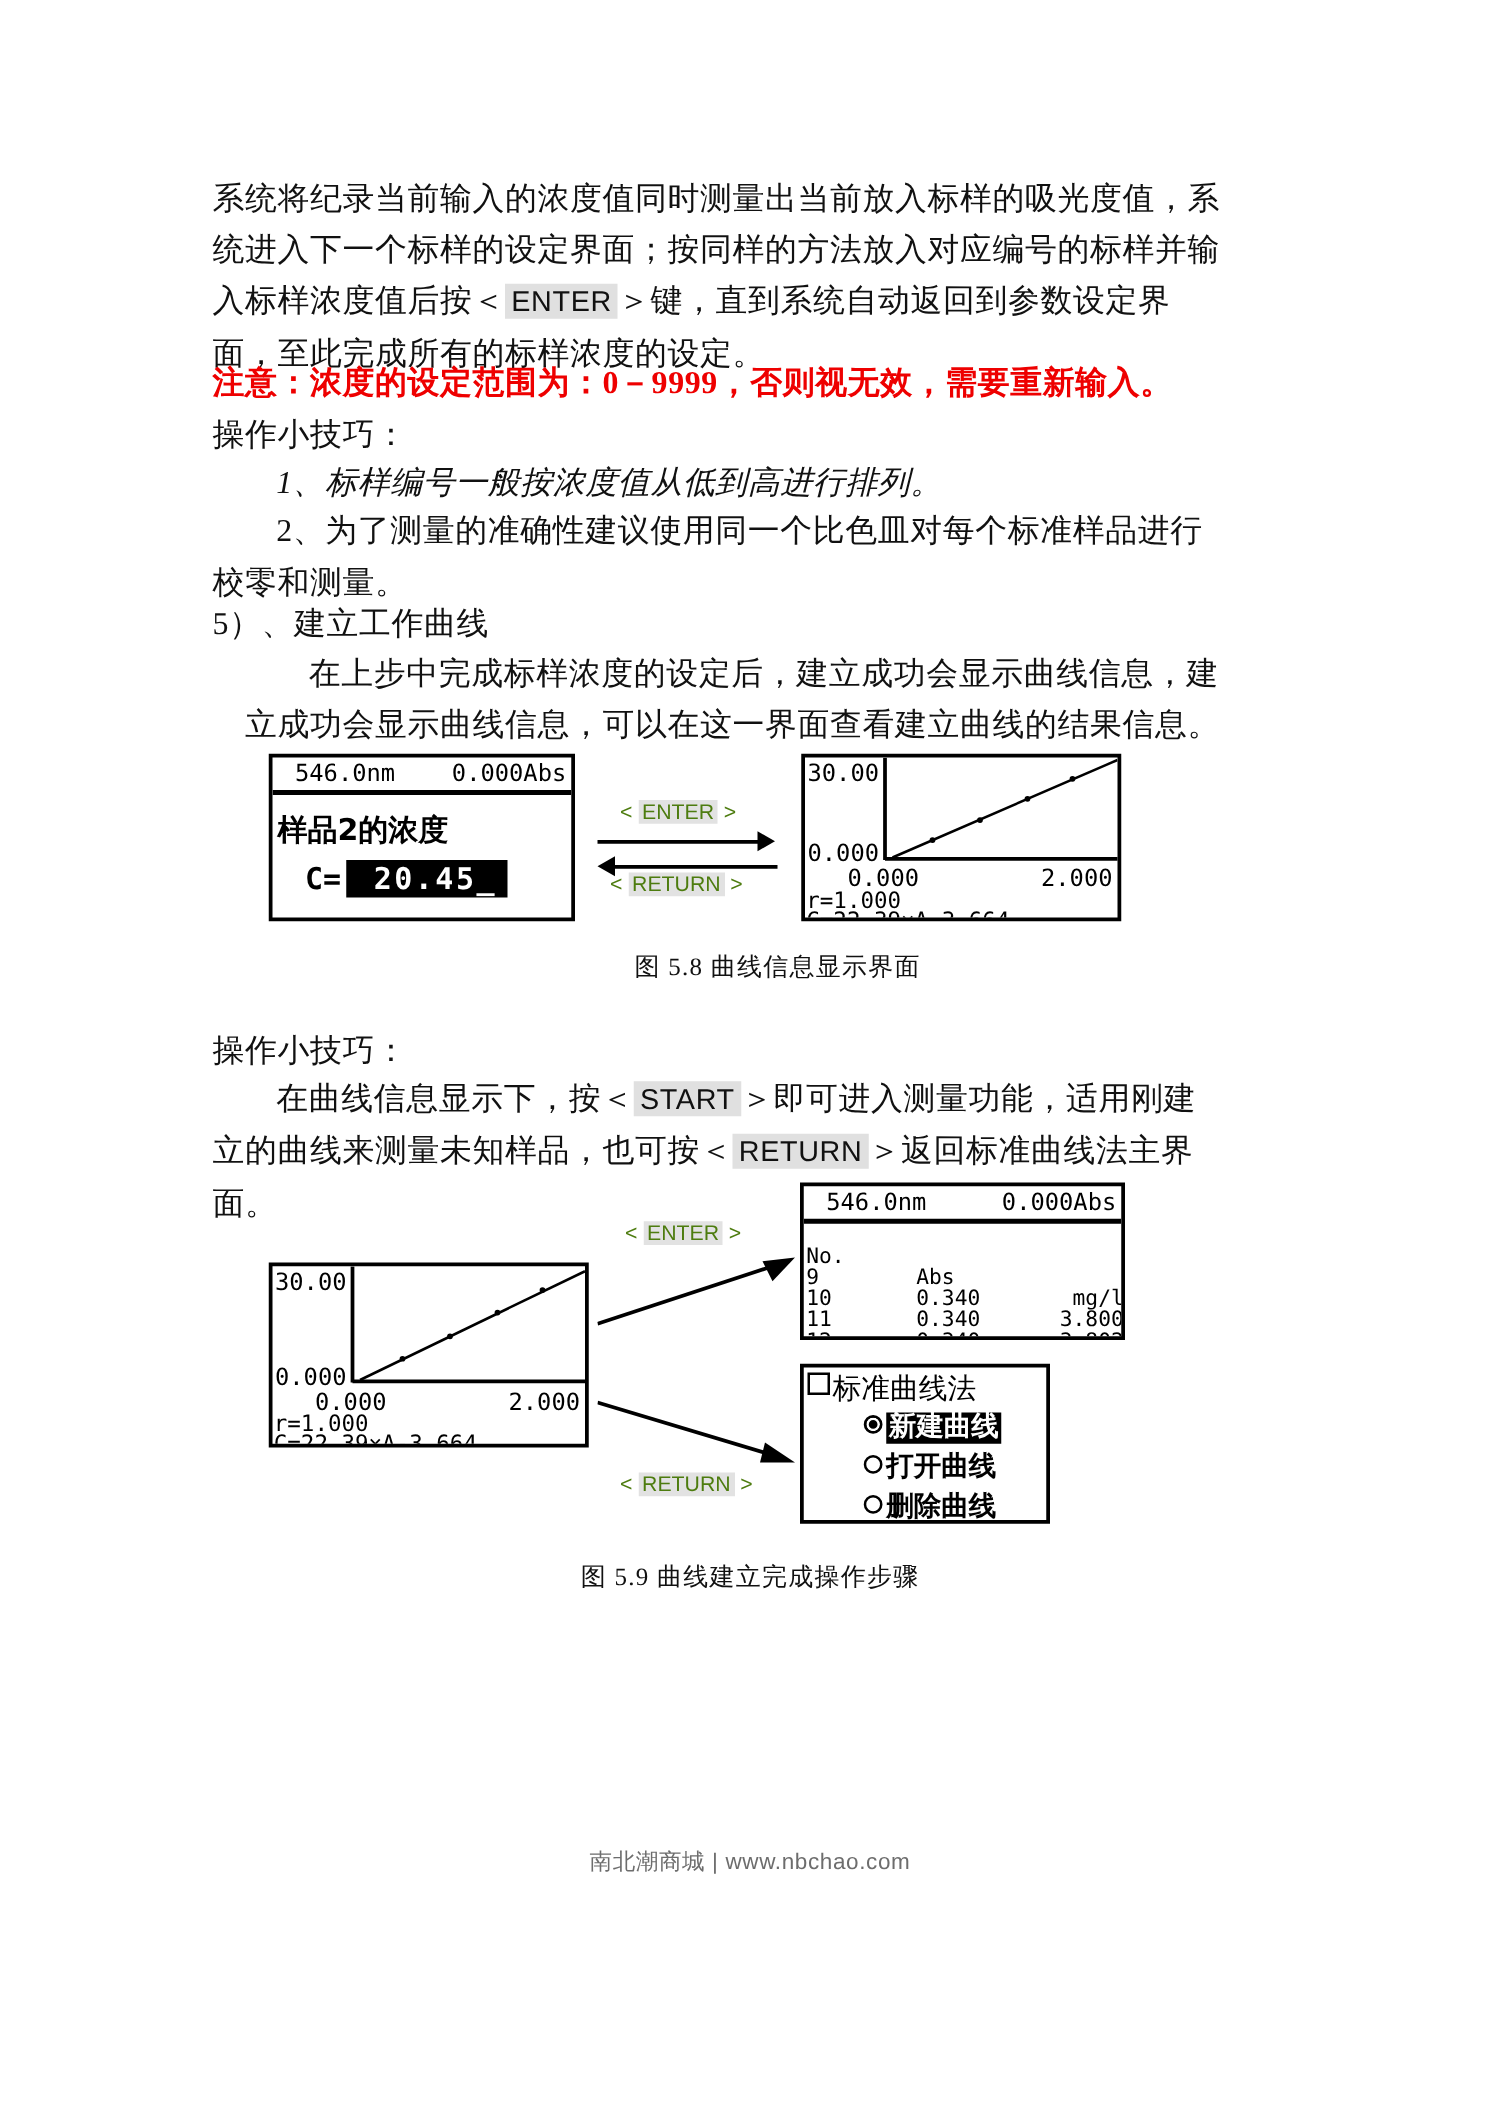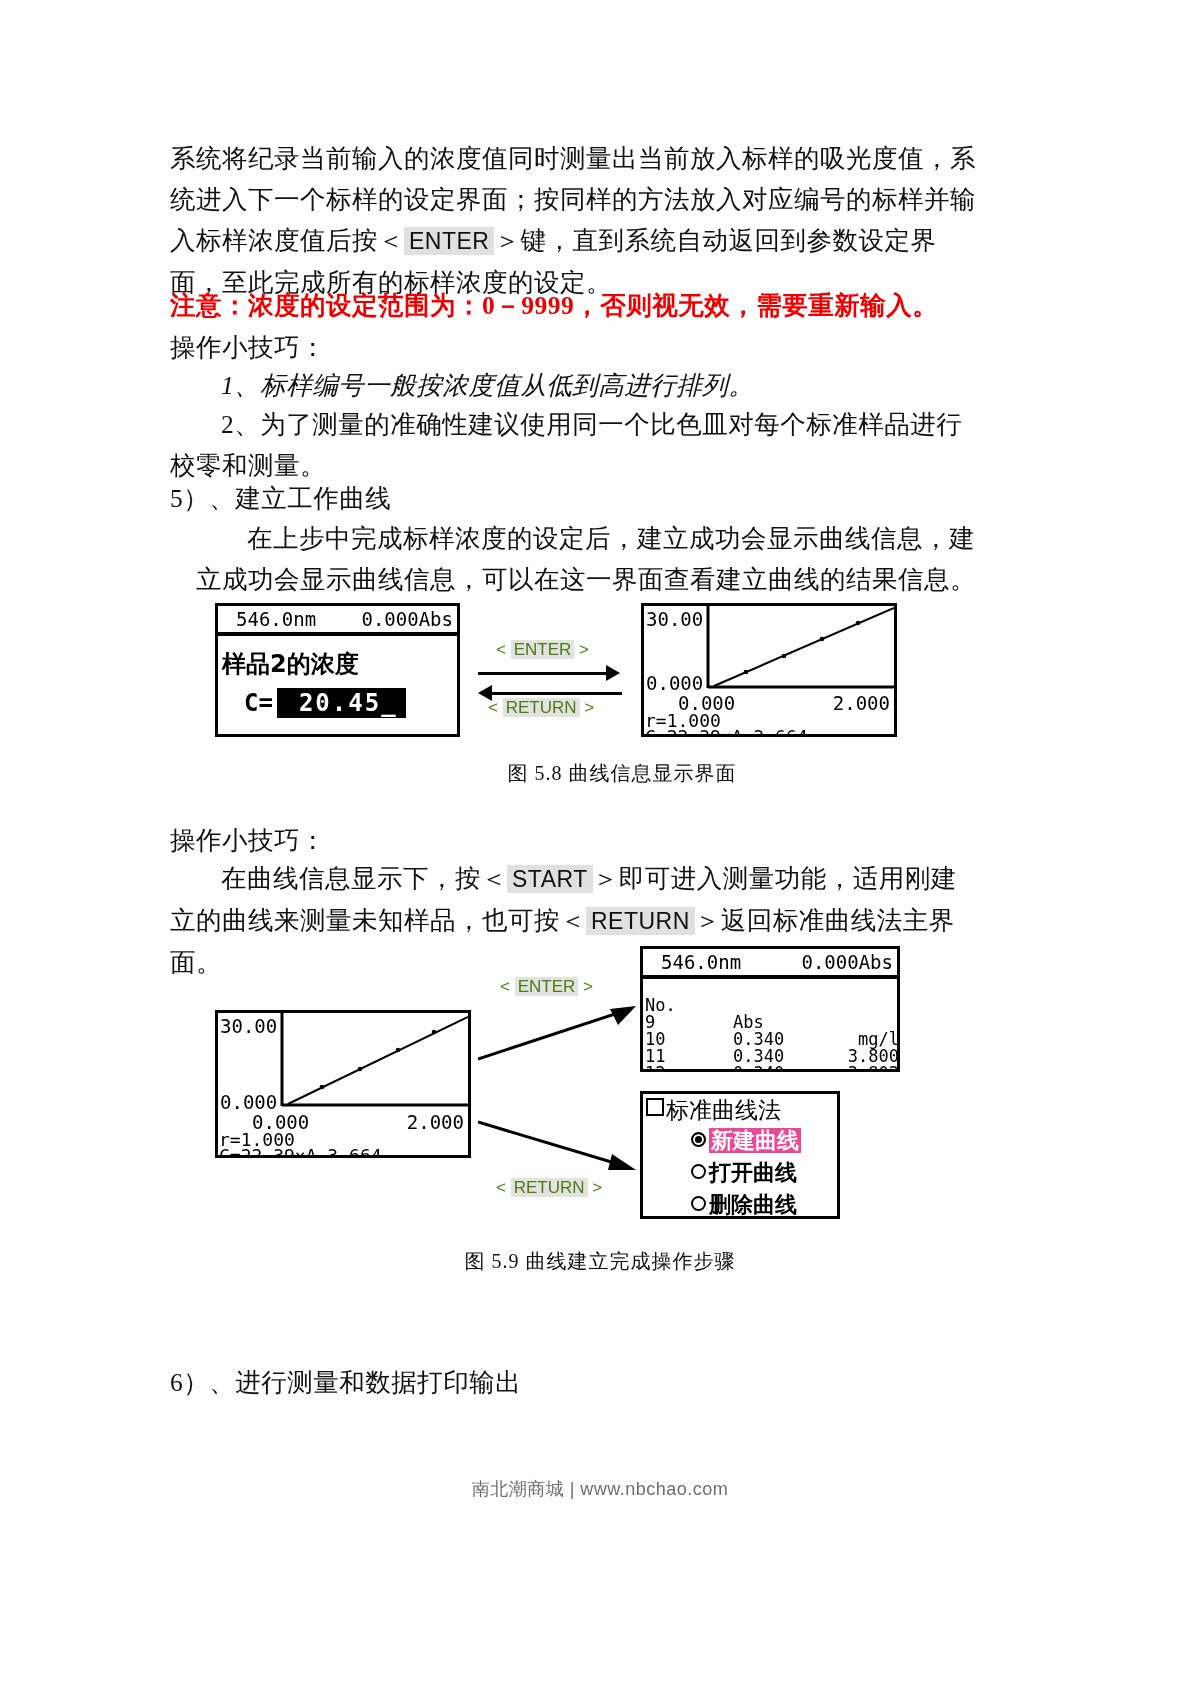--- a/index.html
+++ b/index.html
@@ -164,21 +164,21 @@
     font-size:22px;font-weight:bold;
     font-family:"DejaVu Sans",sans-serif;
     white-space:nowrap;
   }
   #lcd-menu .radio{
     display:inline-block;width:11px;height:11px;
     border:2px solid #000;border-radius:50%;
     margin-right:3px;vertical-align:1px;
   }
   #lcd-menu .radio.on{ background:#000;box-shadow:inset 0 0 0 2px #fff; }
-  #lcd-menu .sel{ background:#ec4899;color:#fff;padding:0 2px; }
+  #lcd-menu .sel{ background:#000000;color:#fff;padding:0 2px;font-family:Liberation Mono, monospace; }
 
   
   .caption{
     position:absolute;
     width:100%;
     text-align:center;
     font-family:"Liberation Serif",serif;
     font-size:20px;
     color:#111;
     letter-spacing:1px;
@@ -363,17 +363,16 @@
         <span class="radio"></span><span>打开曲线</span>
       </div>
       <div class="mitem" style="top:96px;">
         <span class="radio"></span><span>删除曲线</span>
       </div>
     </div>
   </div>
 
   <div class="caption" style="top:1248px;">图 5.9  曲线建立完成操作步骤</div>
 
-  <div class="txtblock" style="top:1362px;">6）、进行测量和数据打印输出</div>
 
   <div class="footer">南北潮商城 | www.nbchao.com</div>
 
 </div>
 
 </body></html>

